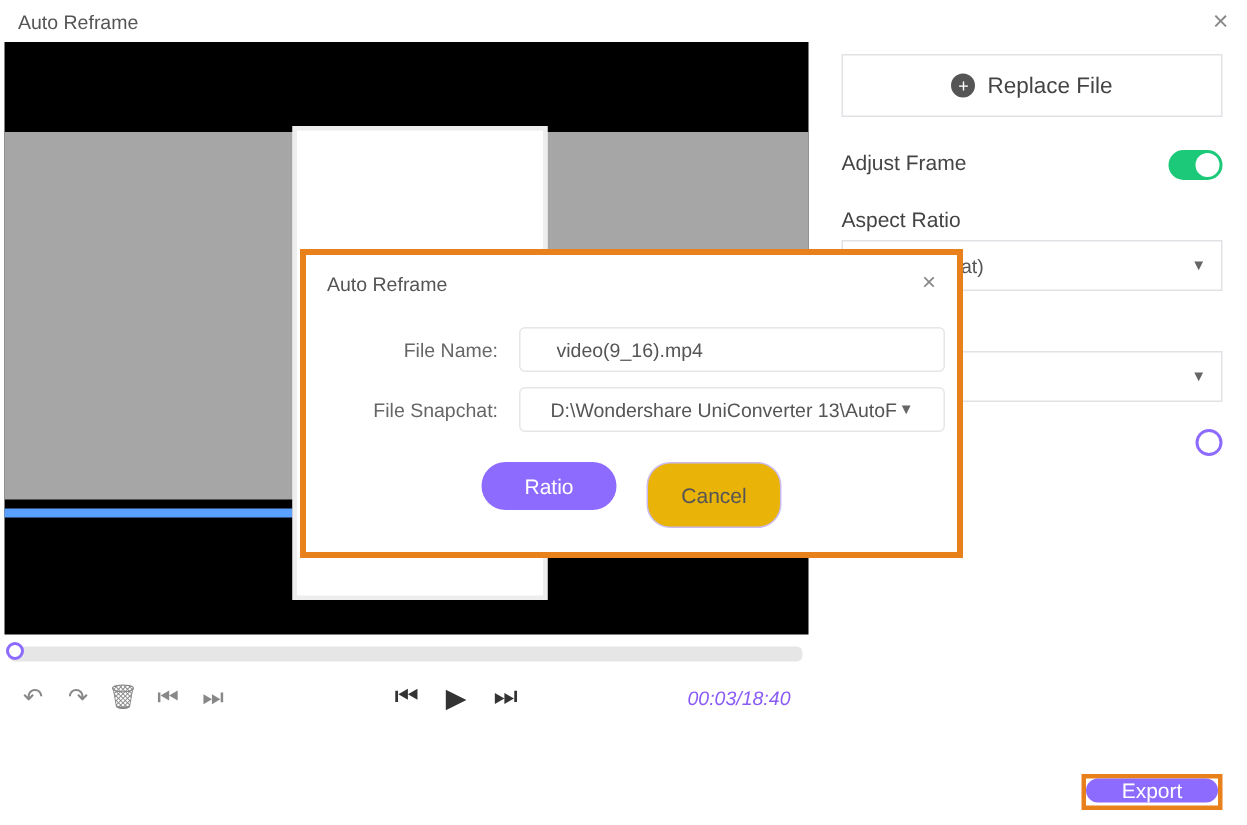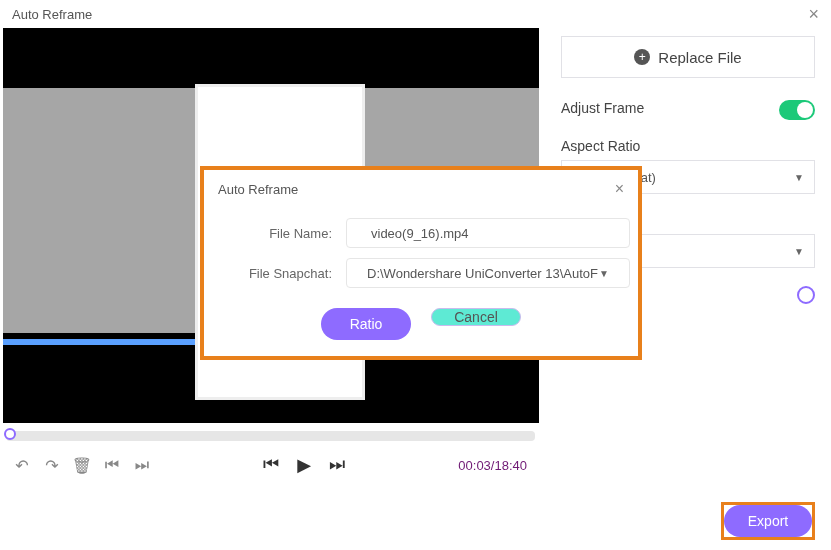--- a/index.html
+++ b/index.html
@@ -16,53 +16,53 @@
   .preview .gray { position: absolute; top: 60px; left: 0; right: 0; height: 245px; background: #a6a6a6; }
   .preview .crop { position: absolute; top: 56px; left: 192px; width: 170px; height: 316px; border: 3px solid #eee; background: #fff; }
   .preview .bluebar { position: absolute; left: 0; bottom: 78px; width: 192px; height: 6px; background: #5aa0ff; }
 
   .timeline { margin: 8px 6px 0 6px; height: 10px; position: relative; background: #e6e6e6; border-radius: 4px; }
   .timeline .knob { position: absolute; left: -2px; top: -3px; width: 12px; height: 12px; border-radius: 50%; border: 2px solid #8e6bff; background: #fff; }
 
   .controls { display: flex; align-items: center; height: 48px; padding: 0 14px; color: #888; }
   .controls .grp { display: flex; gap: 14px; }
   .controls .center { margin: 0 auto; display: flex; gap: 18px; color: #333; font-size: 18px; }
-  .controls .time { font-size: 13px; color: #701a75; }
+  .controls .time { font-size: 13px; color: #8b5cf6; font-style: italic; }
 
   .icoBtn { width: 16px; height: 16px; display: inline-flex; align-items: center; justify-content: center; }
 
   .replace { border: 1px solid #e1e1e6; height: 42px; display: flex; align-items: center; justify-content: center; gap: 8px; font-size: 15px; color: #444; margin-bottom: 22px; cursor: pointer; }
   .plus { width: 16px; height: 16px; border-radius: 50%; background: #555; color: #fff; display: inline-flex; align-items: center; justify-content: center; font-size: 12px; line-height: 1; }
 
   .adj { display: flex; align-items: flex-start; justify-content: space-between; font-size: 14px; color: #444; margin-bottom: 18px; }
   .toggle { width: 36px; height: 20px; border-radius: 10px; background: #1cc979; position: relative; cursor: pointer; }
   .toggle .dot { position: absolute; right: 2px; top: 2px; width: 16px; height: 16px; border-radius: 50%; background: #fff; }
 
   .label { font-size: 14px; color: #444; margin-bottom: 6px; }
   .select { height: 34px; border: 1px solid #e1e1e6; display: flex; align-items: center; padding: 0 10px; font-size: 13px; color: #555; margin-bottom: 18px; position: relative; cursor: pointer; }
   .select .chev { margin-left: auto; font-size: 10px; color: #666; }
 
   .radioRow { display: flex; justify-content: flex-end; margin-bottom: 6px; }
   .radioCircle { width: 18px; height: 18px; border: 2px solid #8e6bff; border-radius: 50%; }
 
   .exportWrap { position: absolute; right: 16px; bottom: 10px; border: 3px solid #e8801b; }
-  .exportBtn { width: 88px; height: 32px; background: #8e6bff; color: #fff; border: none; border-radius: 16px; font-size: 14px; cursor: pointer; }
+  .exportBtn { width: 88px; height: 16px; background: #8e6bff; color: #fff; border: none; border-radius: 16px; font-size: 14px; cursor: pointer; }
 
   .modalBorder { position: absolute; left: 200px; top: 166px; width: 442px; border: 4px solid #e8801b; background: #fff; }
   .modal { background: #fff; padding: 0; }
   .modal .mtitle { display: flex; align-items: center; padding: 10px 14px; font-size: 13px; color: #555; }
   .modal .mtitle .mclose { margin-left: auto; color: #888; font-size: 16px; cursor: pointer; }
   .modal .row { display: flex; align-items: center; margin: 10px 8px; }
   .modal .row .rlabel { width: 120px; text-align: right; color: #666; font-size: 13px; margin-right: 14px; }
   .modal .row input { flex: 1; height: 30px; border: 1px solid #e6e6e6; border-radius: 4px; padding: 0 24px; font-size: 13px; color: #555; }
   .modal .row .loc { flex: 1; height: 30px; border: 1px solid #e6e6e6; border-radius: 4px; display: flex; align-items: center; padding: 0 20px; font-size: 13px; color: #555; cursor: pointer; }
   .modal .row .loc .chev { margin-left: auto; font-size: 10px; color: #666; }
   .modal .actions { display: flex; justify-content: center; gap: 20px; margin: 20px 0 16px 0; }
   .btnSave { width: 90px; height: 32px; background: #8e6bff; color: #fff; border: none; border-radius: 16px; font-size: 14px; cursor: pointer; }
-  .btnCancel { width: 90px; height: 18px; background: #5eead4; color: #555; border: 1px solid #c9bbee; border-radius: 16px; font-size: 14px; cursor: pointer; }
+  .btnCancel { width: 90px; height: 44px; background: #eab308; color: #555; border: 1px solid #c9bbee; border-radius: 16px; font-size: 14px; cursor: pointer; }
 </style>
 </head>
 <body>
 
 <div class="titlebar">
   <span>Auto Reframe</span>
   <span class="close">×</span>
 </div>
 
 <div class="content">

